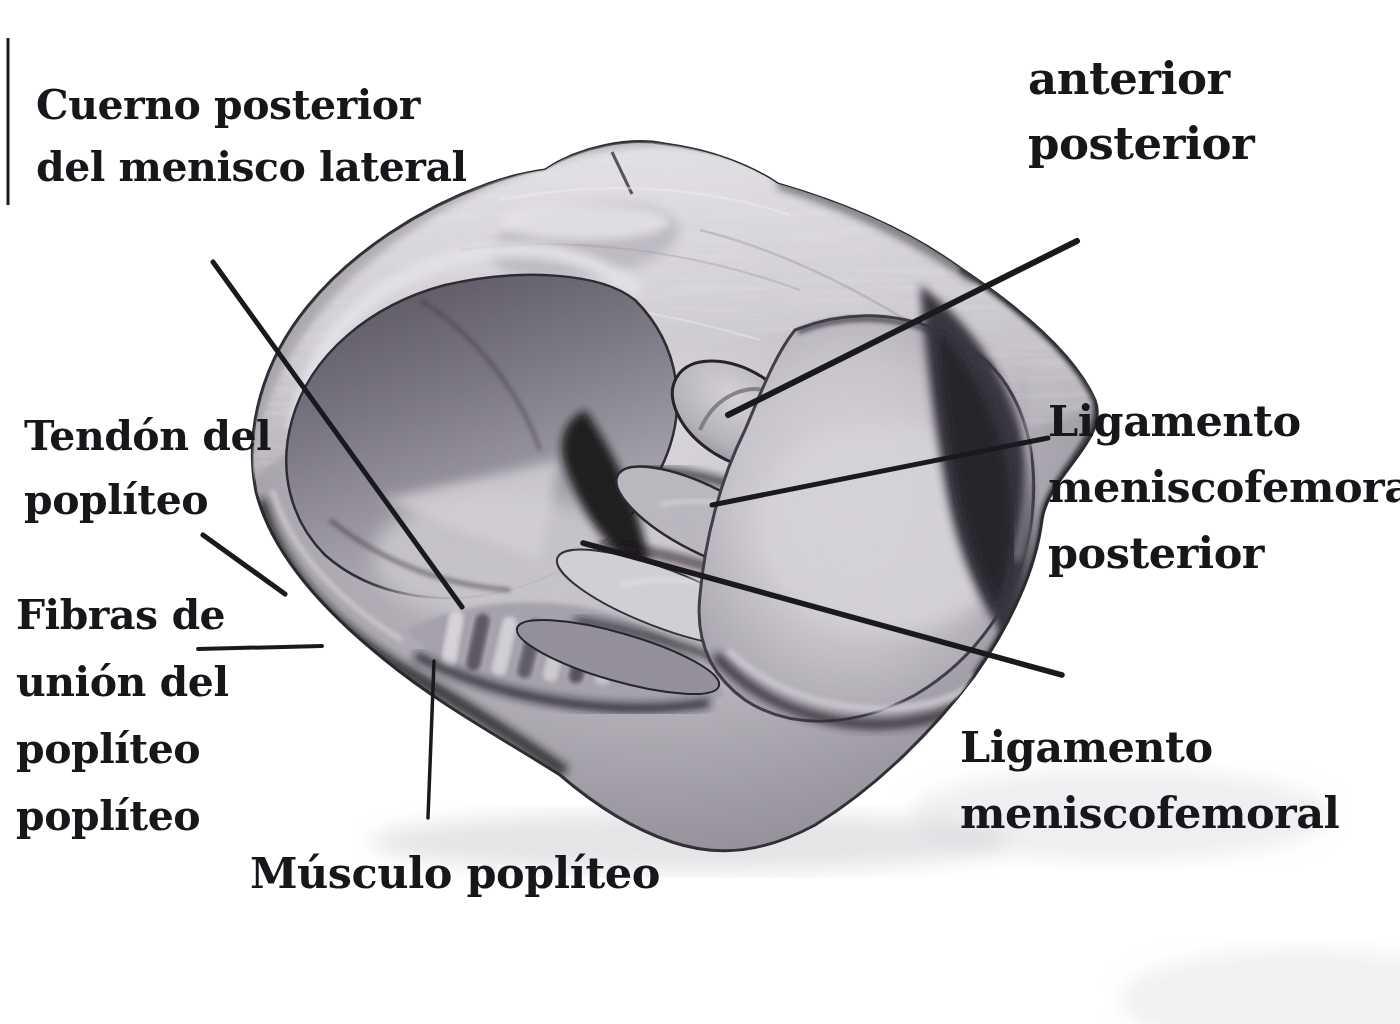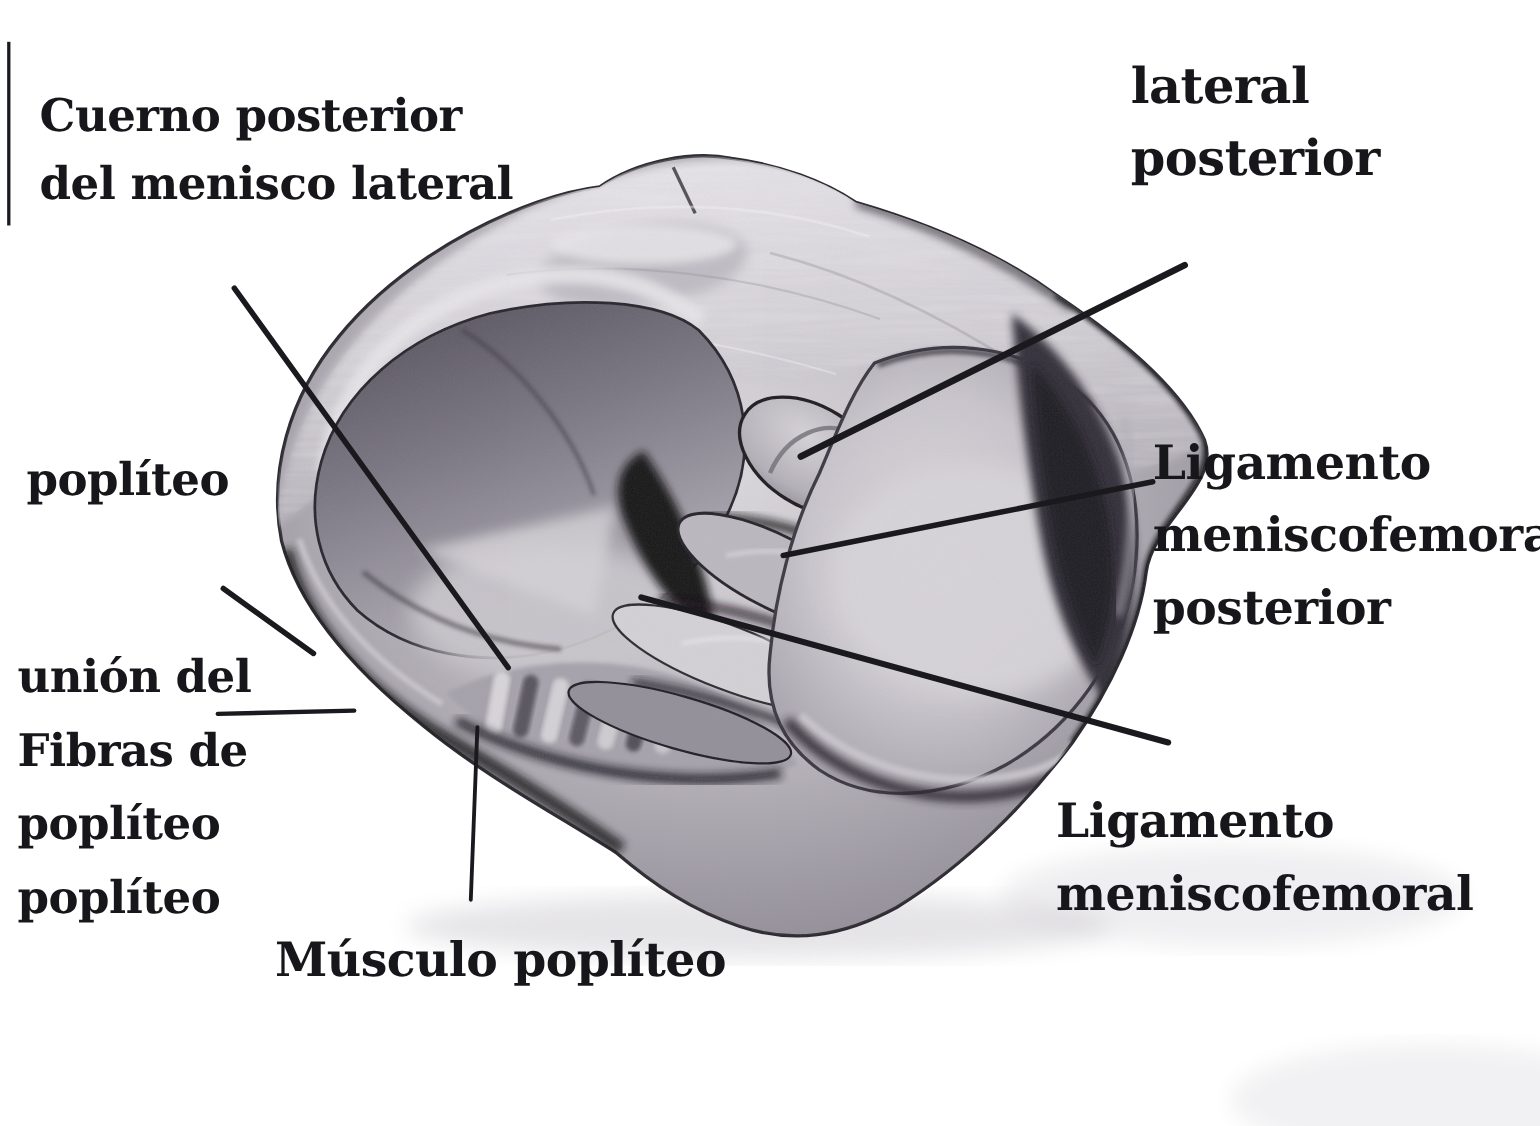--- a/index.html
+++ b/index.html
@@ -173,37 +173,38 @@
         <line x1="1062" y1="675" x2="583" y2="543" stroke="#1a191d" stroke-width="5.5" stroke-linecap="round"></line>
       </g>
   </svg>
 
   <div class="label l-cuerno">
     <span>Cuerno posterior</span>
     <span>del menisco lateral</span>
   </div>
 
   <div class="label l-cruzado">
-    <span>lateral</span>
+    <span>anterior</span>
     <span>posterior</span>
   </div>
 
   <div class="label l-tendon">
+    <span>Tendón del</span>
     <span>poplíteo</span>
   </div>
 
   <div class="label l-mfposterior">
     <span>Ligamento</span>
     <span>meniscofemoral</span>
     <span>posterior</span>
   </div>
 
   <div class="label l-fibras">
+    <span>Fibras de</span>
     <span>unión del</span>
-    <span>Fibras de</span>
     <span>poplíteo</span>
     <span>poplíteo</span>
   </div>
 
   <div class="label l-musculo">
     <span>Músculo poplíteo</span>
   </div>
 
   <div class="label l-mfanterior">
     <span>Ligamento</span>

